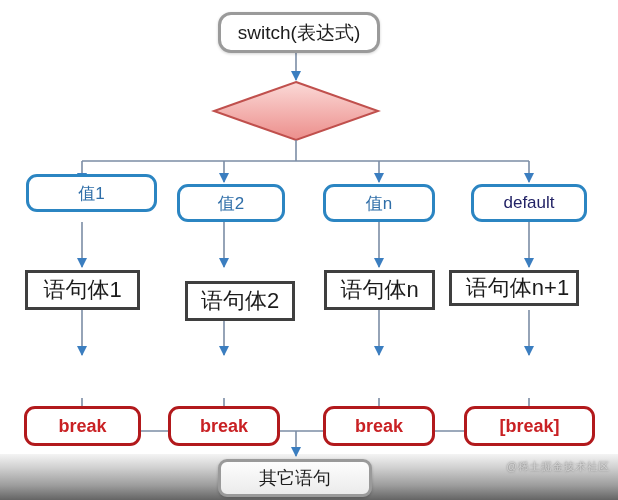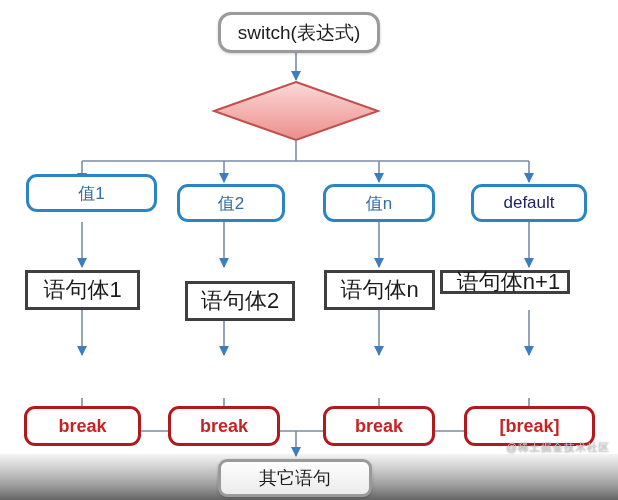--- a/index.html
+++ b/index.html
@@ -41,21 +41,21 @@
     border:3px solid var(--terminal-border,#9a9a9a);border-radius:9px;
     font-size:18px;color:#1c1c1c;
     background:linear-gradient(180deg,#fdfdfd,#ebebeb);
     box-shadow:0 1px 3px rgba(0,0,0,.2);
   }
   .bottom-band{
     position:absolute;left:0;top:454px;width:618px;height:46px;z-index:0;
     background:linear-gradient(180deg,#f4f4f4 0%,#d0d0d0 30%,#9d9d9d 68%,#646464 100%);
   }
   .watermark{
-    position:absolute;z-index:3;right:8px;top:441px;
+    position:absolute;z-index:3;right:8px;top:460px;
     font-size:10.5px;letter-spacing:1px;
     color:rgba(216,216,216,.9);text-shadow:0 0 2px rgba(70,70,70,.75);
   }
 </style>
 </head>
 <body>
 
 <div class="canvas">
 
   <div class="bottom-band"></div>
@@ -111,20 +111,20 @@
 
   <div class="node case-node" style="left:177px;top:184px;width:108px;height:38px;">值2</div>
   <div class="node body-node" style="left:185px;top:270px;width:110px;height:40px;margin-top:11px;">语句体2</div>
   <div class="node break-node" style="left:168px;top:358px;width:112px;height:40px;">break</div>
 
   <div class="node body-node" style="left:324px;top:270px;width:111px;height:40px;">语句体n</div>
   <div class="node case-node" style="left:323px;top:184px;width:112px;height:38px;">值n</div>
   <div class="node break-node" style="left:323px;top:358px;width:112px;height:40px;">break</div>
 
   <div class="node case-node default" style="left:471px;top:184px;width:116px;height:38px;">default</div>
-  <div class="node body-node" style="left:440px;top:270px;width:130px;height:24px;padding-left:7px;">语句体n+1</div>
+  <div class="node body-node" style="left:449px;top:270px;width:130px;height:36px;padding-left:7px;">语句体n+1</div>
   <div class="node end-node" style="left:218px;top:459px;width:154px;height:38px;">其它语句</div>
 
   <div class="node break-node" style="left:464px;top:358px;width:131px;height:40px;">[break]</div>
 
   <div class="watermark">@稀土掘金技术社区</div>
 
 </div>
 
 </body></html>

